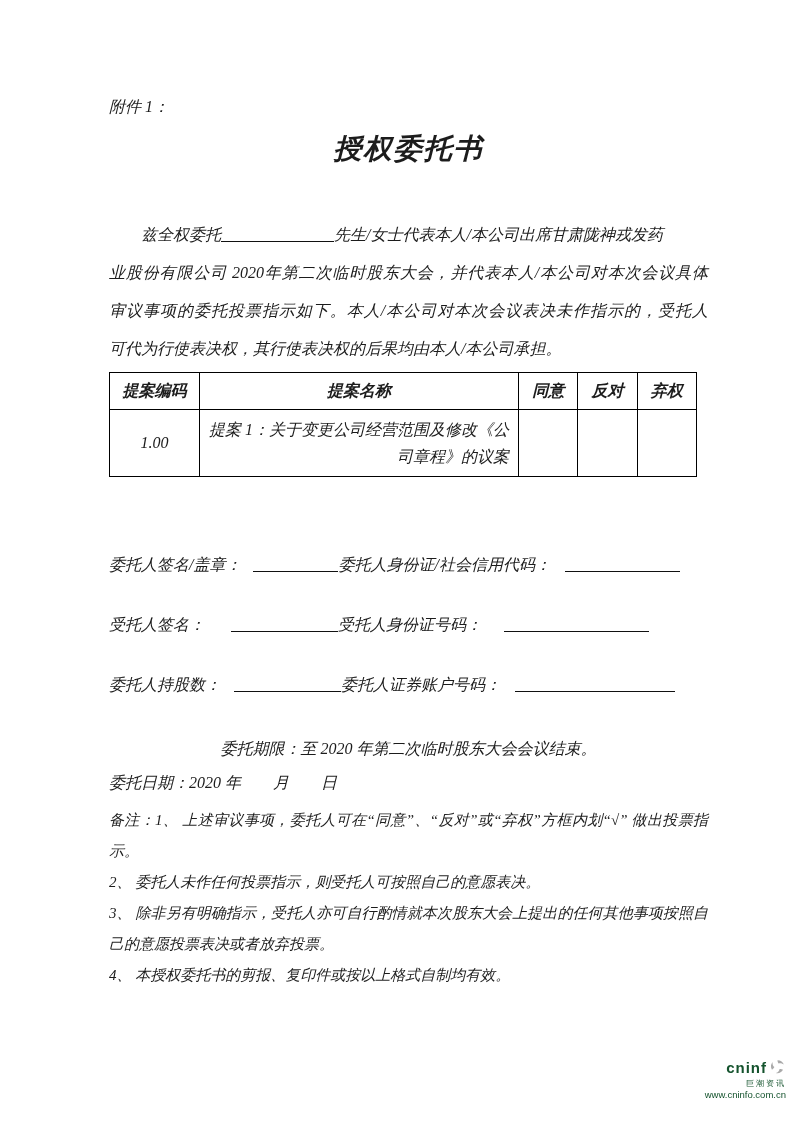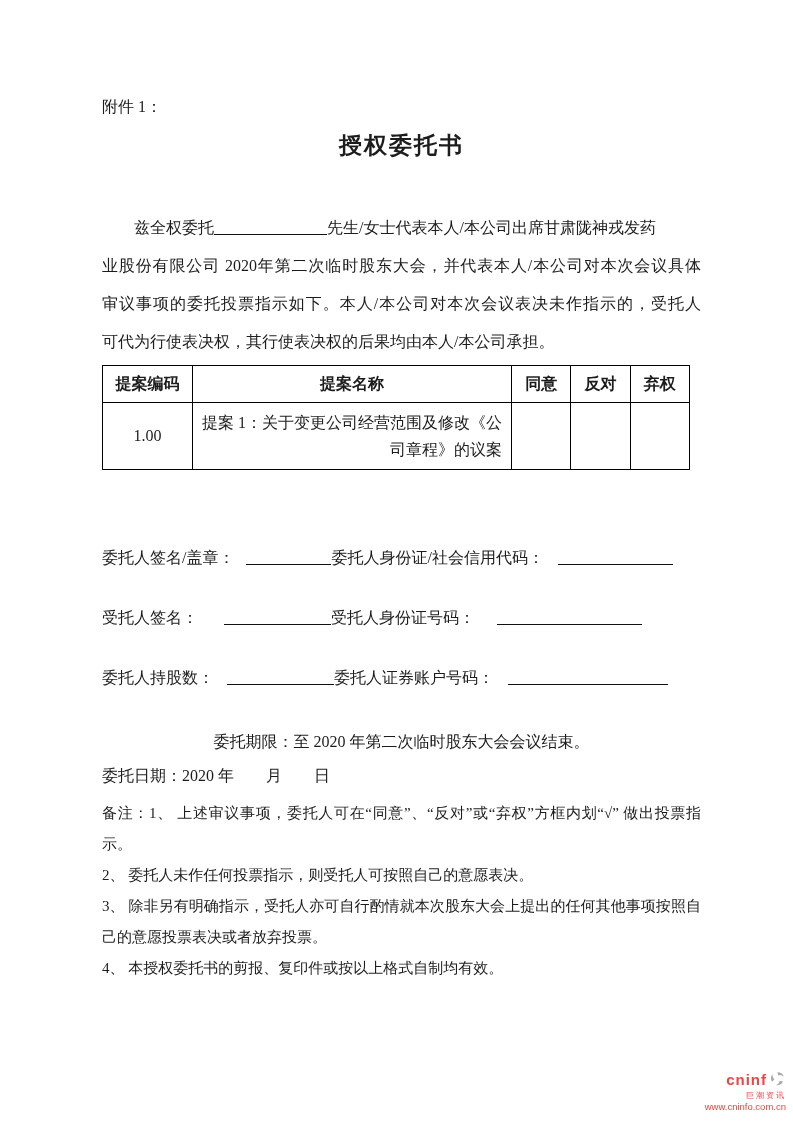--- a/index.html
+++ b/index.html
@@ -5,29 +5,29 @@
   html,body{margin:0;padding:0;background:#e9e9e9;}
   .page{
     position:relative;
     width:793px;height:1122px;
     margin:0 auto;
     background:#ffffff;
     font-family:"Liberation Serif","DejaVu Serif",serif;
     color:#1c1c1c;
     overflow:hidden;
   }
-  .content{position:absolute;left:102px;top:96px;width:599px;}
+  .content{position:absolute;left:109px;top:96px;width:599px;font-style:italic;}
 
   .attachment{font-size:16px;line-height:22px;}
 
   .doc-title{
     margin-top:12px;
     font-family:"Liberation Sans","DejaVu Sans",sans-serif;
     font-weight:bold;
-    font-size:23px;
+    font-size:28px;
     text-align:center;
     letter-spacing:2px;
   }
 
   .paragraph{margin-top:48px;font-size:16px;}
   .p-line{line-height:38px;white-space:nowrap;}
   .p-just{text-align:justify;text-align-last:justify;white-space:normal;}
   .indent{padding-left:32px;}
 
   .blank{
@@ -75,23 +75,23 @@
   .sig-row{font-size:16px;line-height:24px;margin-bottom:36px;white-space:nowrap;}
 
   .term-line{margin-top:40px;font-size:16px;line-height:24px;text-align:center;}
   .date-line{margin-top:10px;font-size:16px;line-height:24px;}
 
   .notes{margin-top:10px;}
   .note-line{font-size:15px;line-height:31px;text-align:justify;}
 
   .logo{
     position:absolute;
-    right:7px;bottom:10px;
+    right:7px;bottom:22px;
     text-align:right;
-    color:#ef4444;
+    color:#14532d;
     font-family:"Liberation Sans","DejaVu Sans",sans-serif;
     line-height:1.05;
   }
   .logo-top{display:flex;align-items:center;justify-content:flex-end;gap:2px;}
   .logo-brand{font-size:15px;font-weight:bold;letter-spacing:1px;}
   .logo-cn{font-size:8px;letter-spacing:2px;margin-top:1px;}
   .logo-url{font-size:9.5px;margin-top:2px;}
 </style>
 </head>
 <body>

